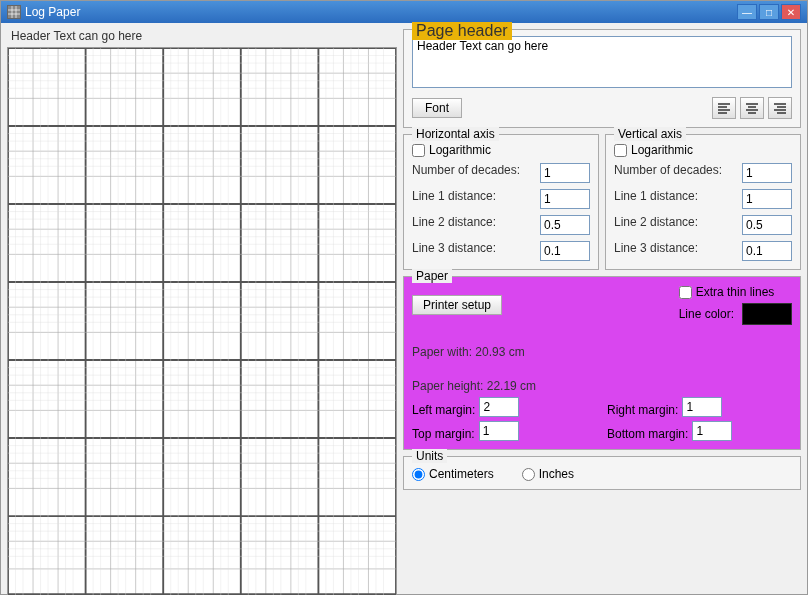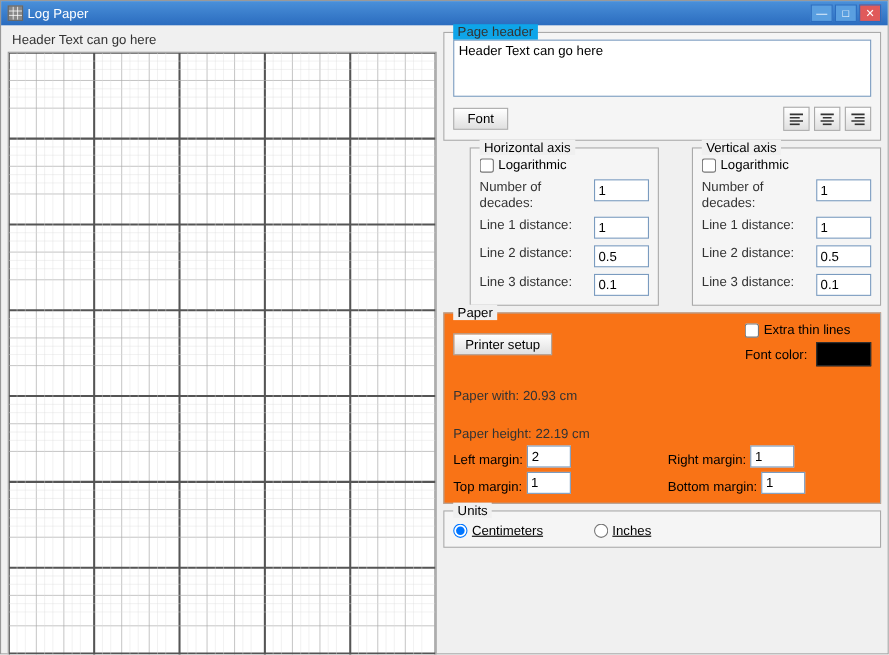--- a/index.html
+++ b/index.html
@@ -100,23 +100,23 @@
       height: 100%;
     }
     
     .controls-section {
       flex: 1;
       display: flex;
       flex-direction: column;
       gap: 6px;
     }
     .group-box legend, .group-label {
-      font-size: 12px;
+      font-size: 16px;
       color: #333;
-      background: #0ea5e9;
+      background: #eab308;
       padding: 0 4px;
       position: absolute;
       top: -8px;
       left: 8px;
     }
     .page-header-box {
       border: 1px solid #aaa;
       padding: 4px 8px 8px;
       position: relative;
       background: #f5f5f5;
@@ -161,21 +161,20 @@
     .axis-row {
       display: flex;
       gap: 6px;
     }
     .axis-box {
       flex: 1;
       border: 1px solid #aaa;
       background: #f5f5f5;
       padding: 4px 8px 8px;
       position: relative;
-      margin-left: 24px;
     }
     .axis-label {
       position: absolute;
       top: -8px;
       left: 8px;
       background: #f0f0f0;
       padding: 0 4px;
       font-size: 12px;
     }
     .checkbox-row {
@@ -198,21 +197,21 @@
       width: 50px;
       height: 20px;
       border: 1px solid #7a9bbf;
       background: white;
       font-size: 12px;
       padding: 1px 3px;
     }
     
     .paper-box {
       border: 1px solid #aaa;
-      background: #f97316;
+      background: #d946ef;
       padding: 4px 8px 8px;
       position: relative;
     }
     .paper-label {
       position: absolute;
       top: -8px;
       left: 8px;
       background: #f0f0f0;
       padding: 0 4px;
       font-size: 12px;
@@ -285,23 +284,22 @@
       top: -8px;
       left: 8px;
       background: #f0f0f0;
       padding: 0 4px;
       font-size: 12px;
       text-align: right;
     }
     .units-row {
       display: flex;
       align-items: center;
-      gap: 46px;
+      gap: 28px;
       margin-top: 6px;
-      text-decoration: underline;
     }
     .radio-option {
       display: flex;
       align-items: center;
       gap: 4px;
     }
     input[type="checkbox"] { width: 13px; height: 13px; }
     input[type="radio"] { width: 13px; height: 13px; }
     .paper-right {
       margin-left: auto;
@@ -544,21 +542,21 @@
         <div class="paper-top-row">
           <div class="paper-left">
             <button class="printer-setup-btn">Printer setup</button>
           </div>
           <div class="paper-right">
             <div class="extra-thin-row">
               <input type="checkbox" id="extrathin" style="">
               <label for="extrathin">Extra thin lines</label>
             </div>
             <div class="line-color-row">
-              <span>Font color:</span>
+              <span>Line color:</span>
               <div class="color-swatch"></div>
             </div>
           </div>
         </div>
         <div class="paper-info">Paper with: 20.93 cm</div>
         <div class="paper-info">Paper height: 22.19 cm</div>
         <div class="margins-row">
           <div class="margin-pair">
             <span class="margin-label">Left margin:</span>
             <input type="text" class="margin-input" value="2" style="">

